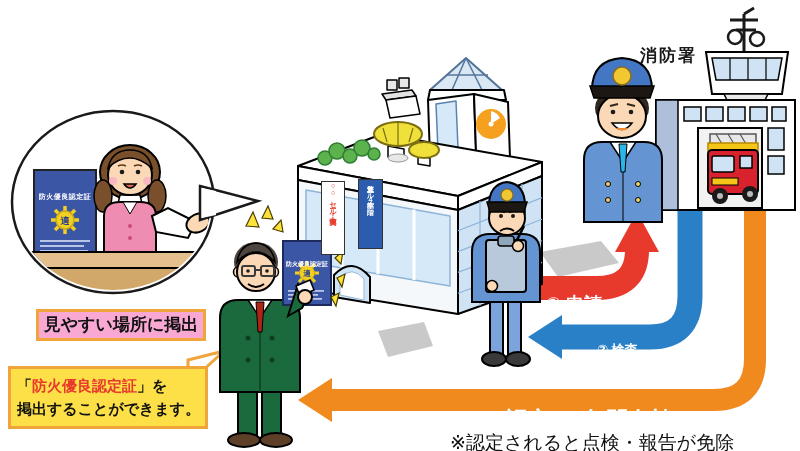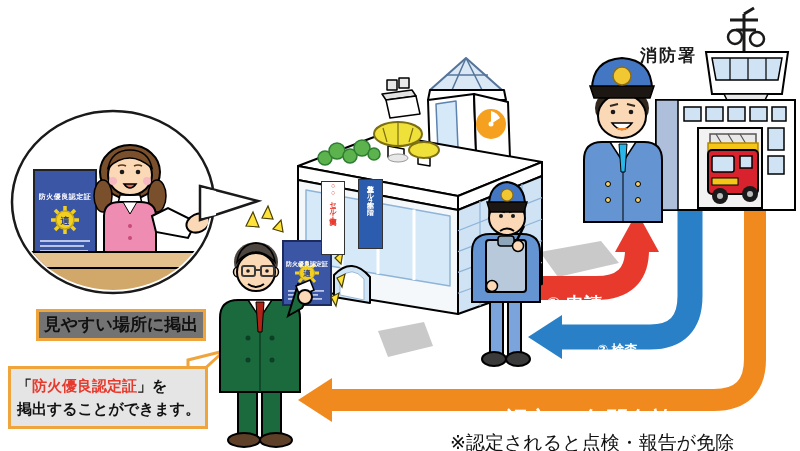--- a/index.html
+++ b/index.html
@@ -6,24 +6,24 @@
   #canvas{position:relative;width:800px;height:451px;background:#fff;overflow:hidden;
           font-family:"Liberation Sans","DejaVu Sans",sans-serif;}
   #art{position:absolute;left:0;top:0;}
   .txt{position:absolute;white-space:nowrap;margin-top:16px;}
   .step-label{color:#fff;font-weight:800;}
   #step1-label{left:546px;top:276px;font-size:18px;text-align:right;}
   #step2-label{left:597px;top:325px;font-size:13px;}
   #step3-label{left:477px;top:389px;font-size:22px;font-style:italic;}
   #note{left:450px;top:414px;font-size:19px;font-weight:400;color:#111;}
   #fs-label{left:640px;top:28px;font-size:17px;font-weight:700;color:#1a1a1a;letter-spacing:2px;}
-  #bubble-caption{left:36px;top:293px;width:164px;height:26px;background:#737373;
+  #bubble-caption{left:36px;top:293px;width:164px;height:26px;background:#f9a8d4;
       border:3px solid #f0a43c;text-align:center;line-height:26px;
       font-size:17px;font-weight:700;color:#111;}
-  #callout{left:8px;top:350px;width:182px;background:#e5e5e5;border:3px solid #f0a43c;
+  #callout{left:8px;top:350px;width:182px;background:#fde047;border:3px solid #f0a43c;
       padding:5px 6px;font-size:15px;font-weight:700;color:#111;line-height:1.55;}
   #callout .hl{color:#e8392d;}
   .banner{border:1.5px solid #333;text-align:center;overflow:hidden;}
   .banner span{writing-mode:vertical-rl;text-orientation:upright;line-height:1;display:inline-block;}
   #banner-sale{left:321px;top:165px;width:22px;height:72px;background:#fff;}
   #banner-sale span{font-size:7px;font-weight:700;color:#e8392d;}
   #banner-floor{left:358px;top:163px;width:23px;height:68px;background:#2b5cad;}
   #banner-floor span{font-size:7px;font-weight:700;color:#fff;}
   .cert-title{color:#fff;text-align:center;font-weight:700;}
   #cert-title-wall{left:34px;top:176px;width:62px;font-size:7px;letter-spacing:.5px;}

